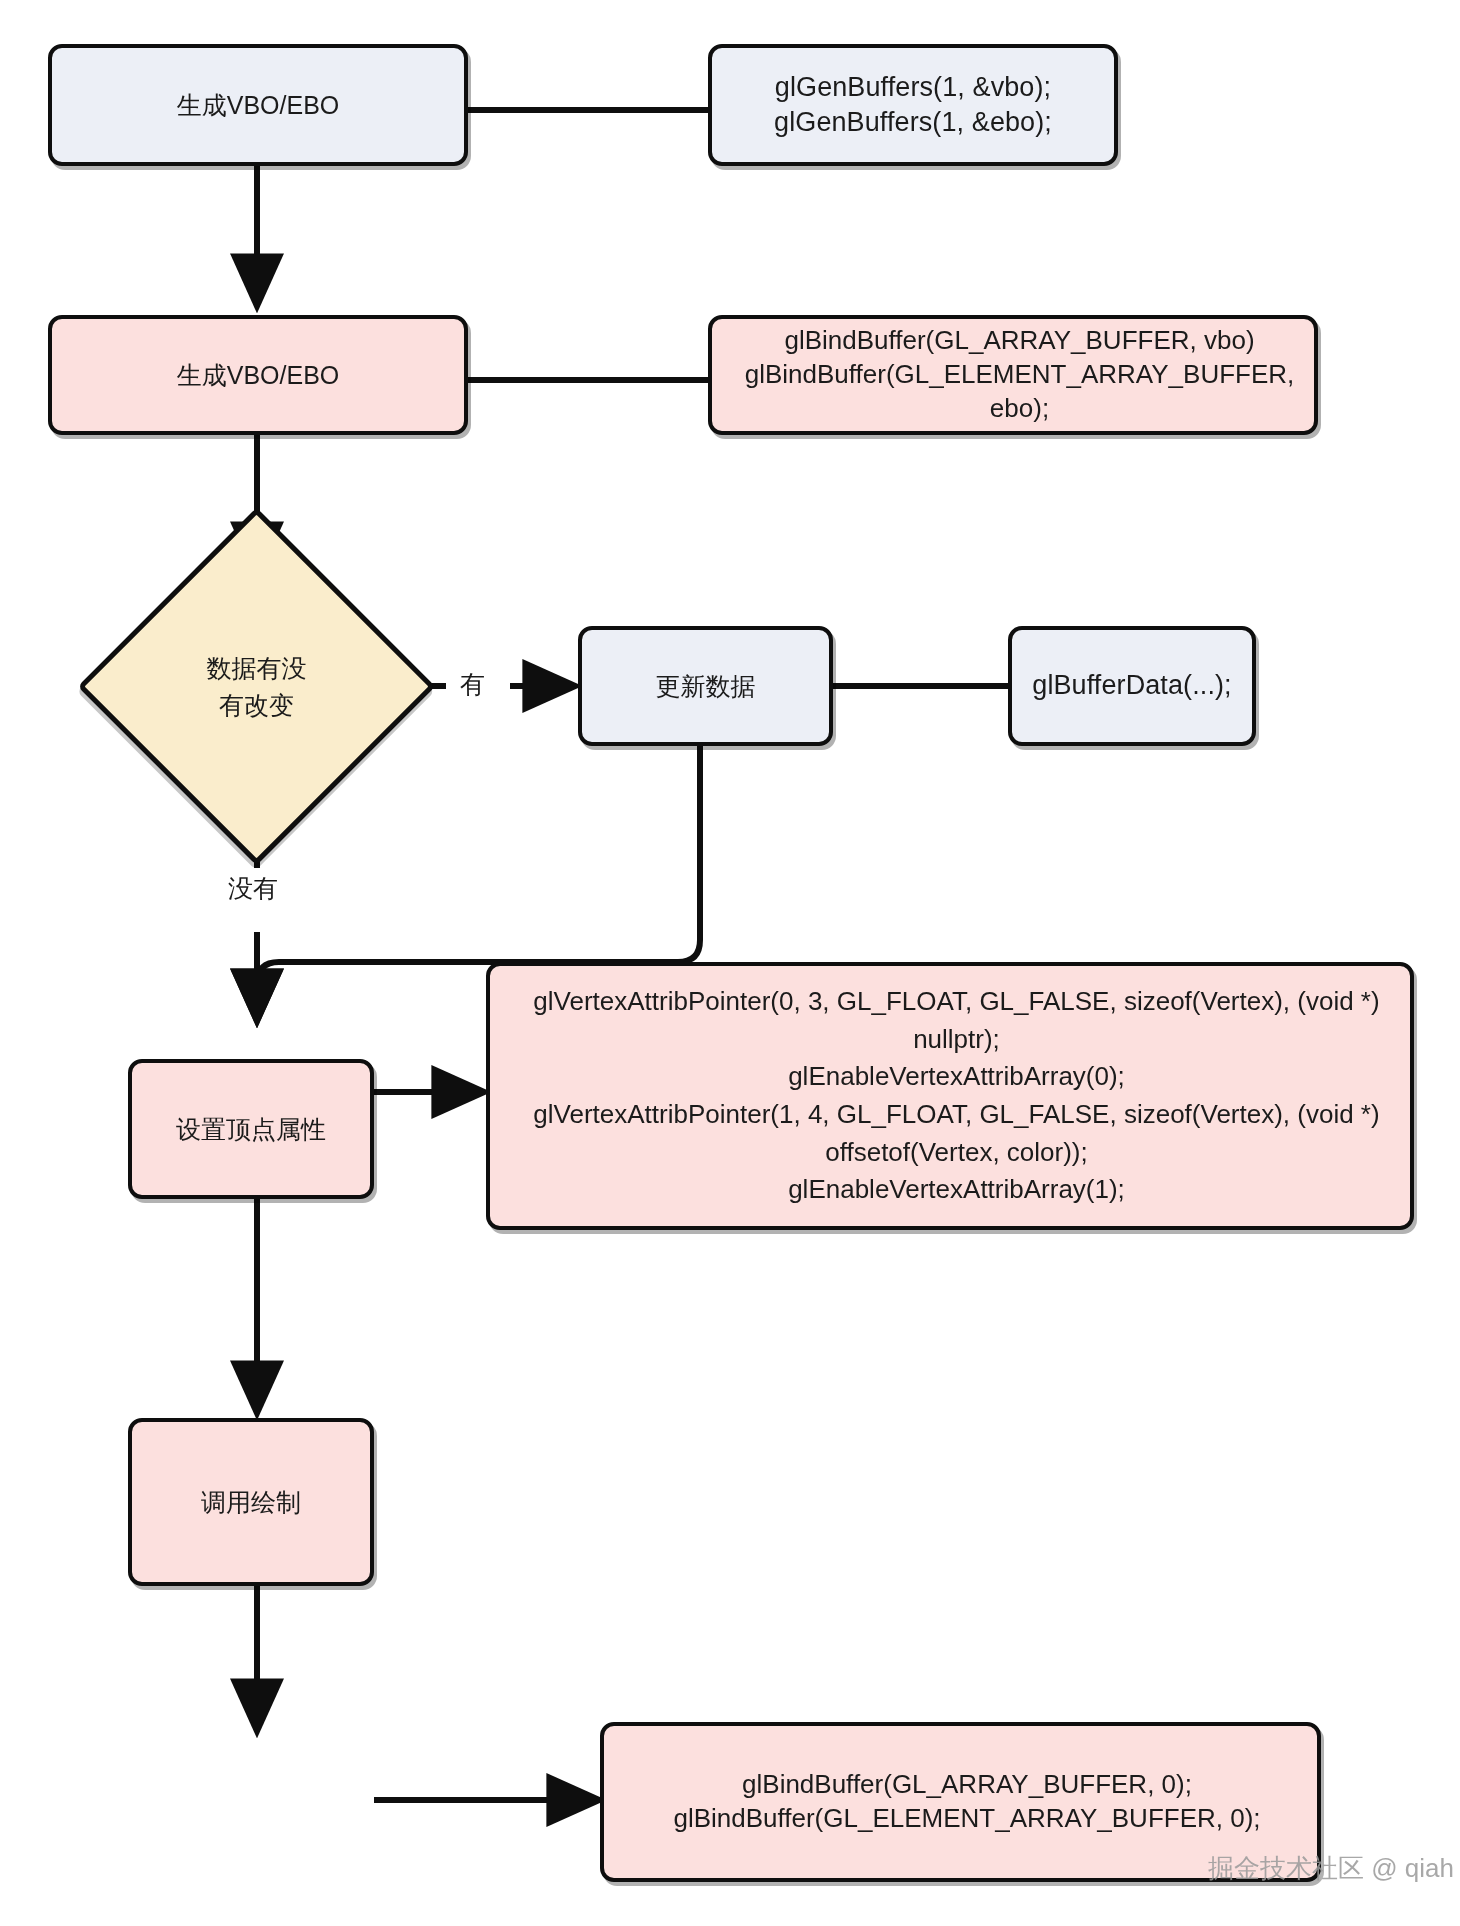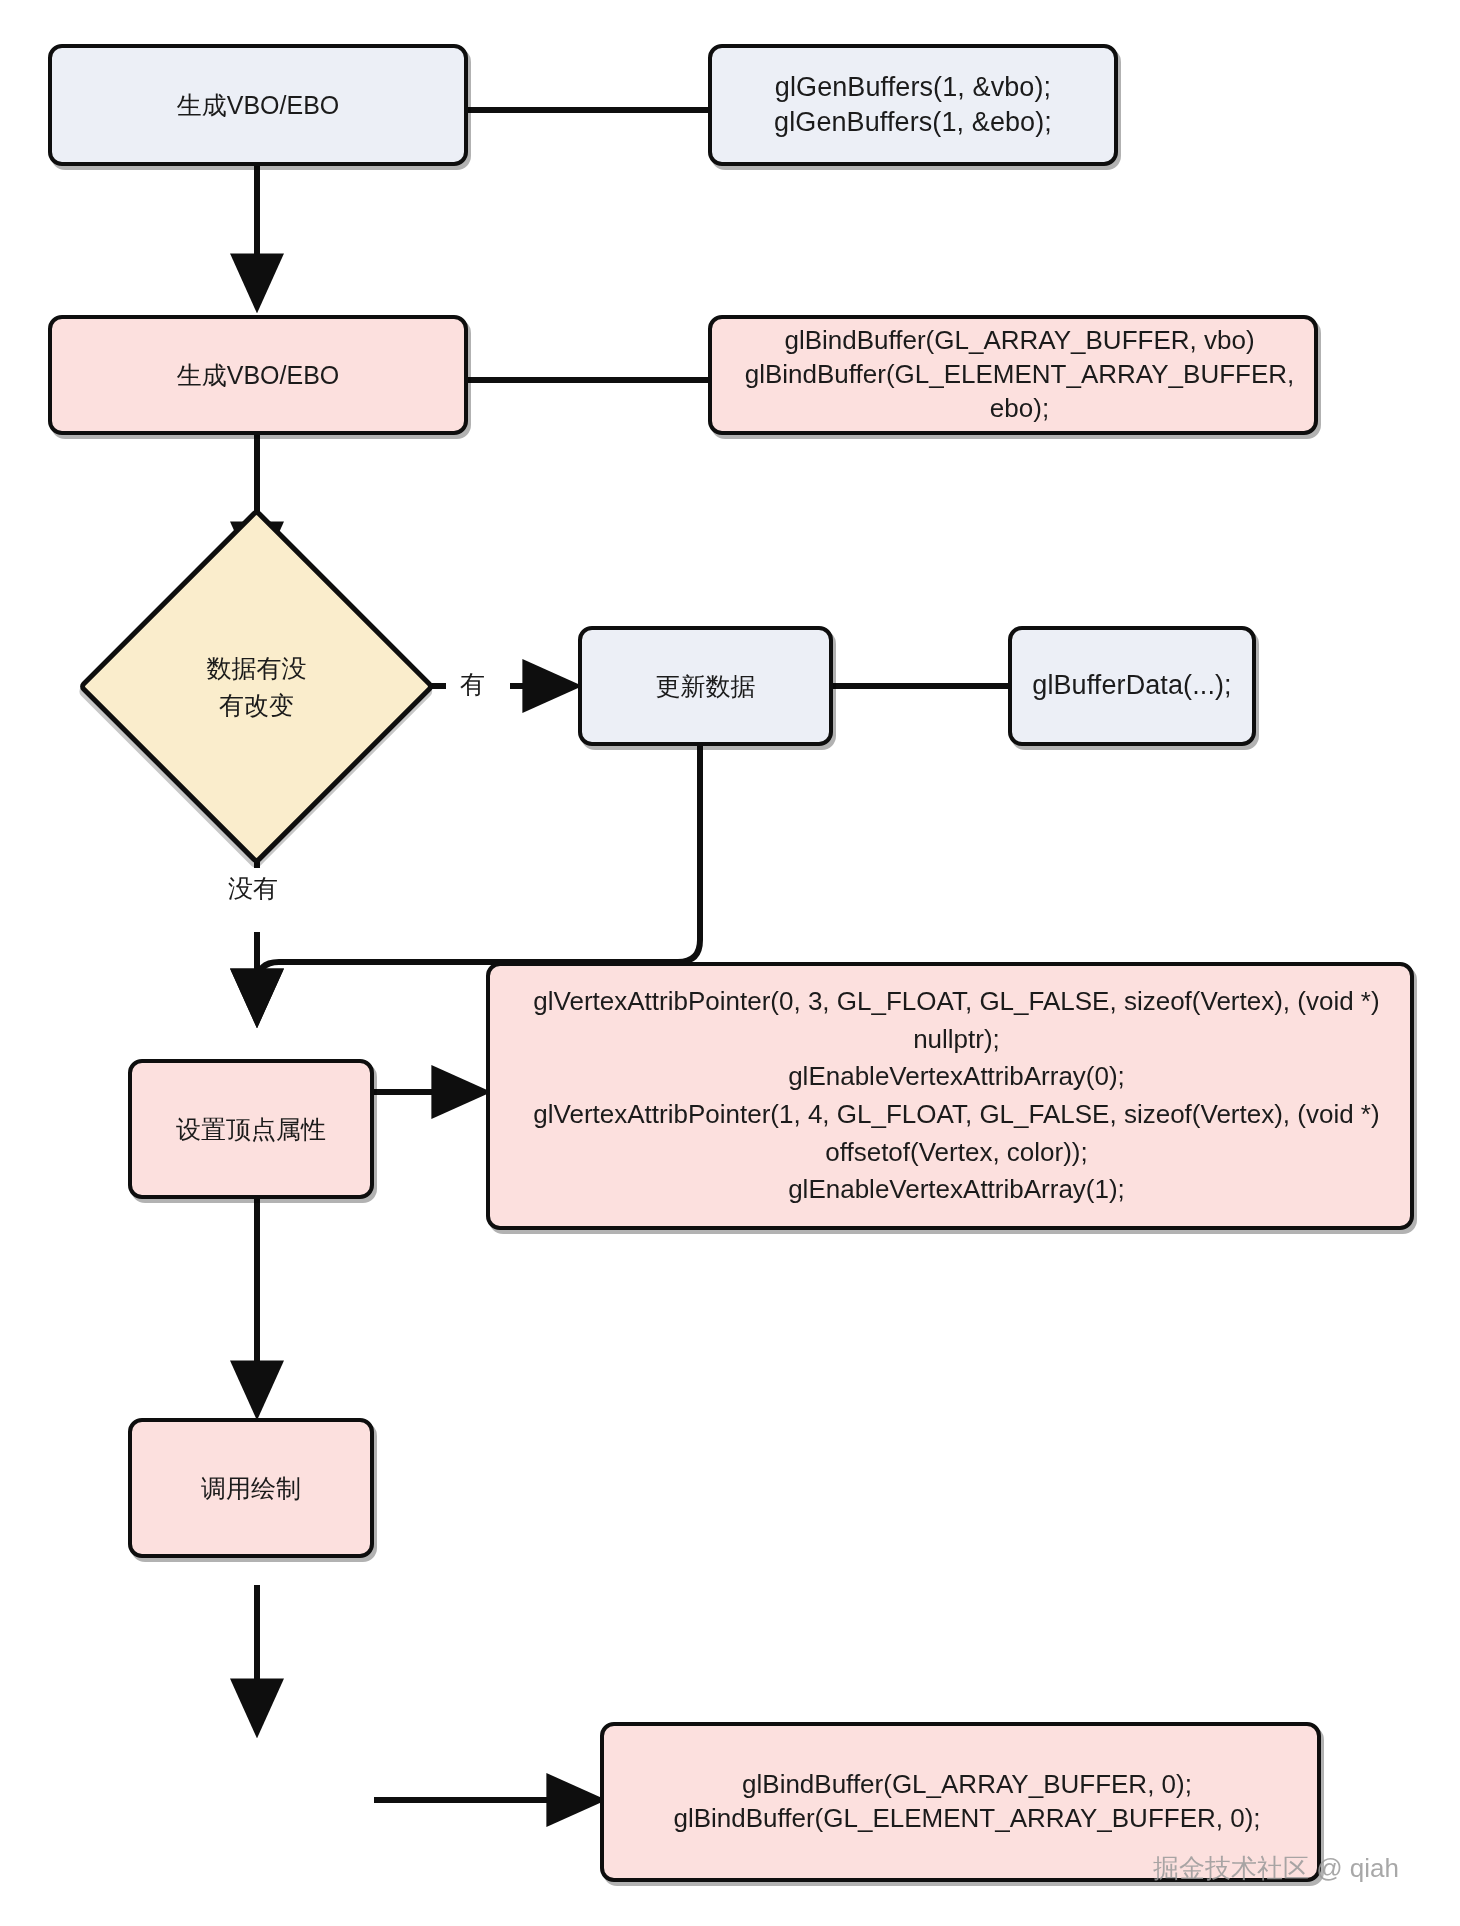--- a/index.html
+++ b/index.html
@@ -143,25 +143,25 @@
 
   <div class="node blue code" style="left:1008px; top:626px; width:248px; height:120px;">glBufferData(...);</div>
 
   <div class="node pink cn" style="left:128px; top:1023px; width:246px; height:140px;margin-top:36px;">设置顶点属性</div>
 
   <div class="node pink code-sm" style="left:486px; top:962px; width:928px; height:268px; line-height:1.45;">glVertexAttribPointer(0, 3, GL_FLOAT, GL_FALSE, sizeof(Vertex), (void *) nullptr);
 glEnableVertexAttribArray(0);
 glVertexAttribPointer(1, 4, GL_FLOAT, GL_FALSE, sizeof(Vertex), (void *) offsetof(Vertex, color));
 glEnableVertexAttribArray(1);</div>
 
-  <div class="node pink cn" style="left:128px; top:1418px; width:246px; height:140px;">调用绘制</div>
+  <div class="node pink cn" style="left:128px; top:1418px; width:246px; height:168px;">调用绘制</div>
 
 
   <div class="node pink code-sm" style="left:600px; top:1722px; width:721px; height:160px;">glBindBuffer(GL_ARRAY_BUFFER, 0);
 glBindBuffer(GL_ELEMENT_ARRAY_BUFFER, 0);</div>
 
   <div class="edge-label" style="left:456px; top:668px;">有</div>
 
   <div class="edge-label" style="left:224px; top:872px;">没有</div>
 
-  <div class="watermark" style="left:1153px; top:1851px;">掘金技术社区 @ qiah</div>
+  <div class="watermark" style="left:1208px; top:1851px;">掘金技术社区 @ qiah</div>
 
 </div>
 
 </body></html>

